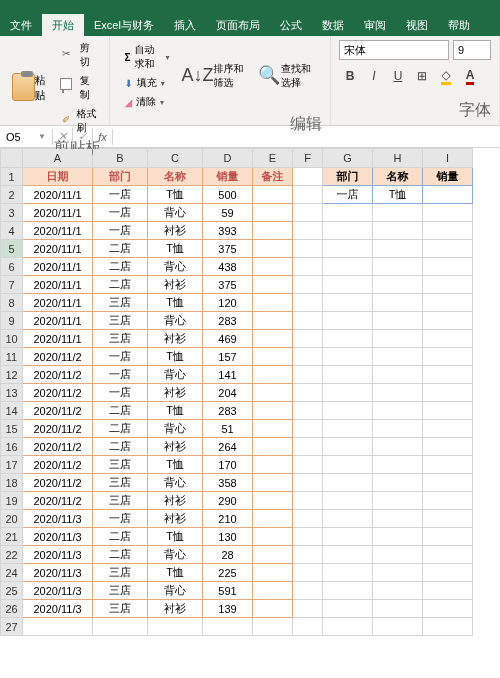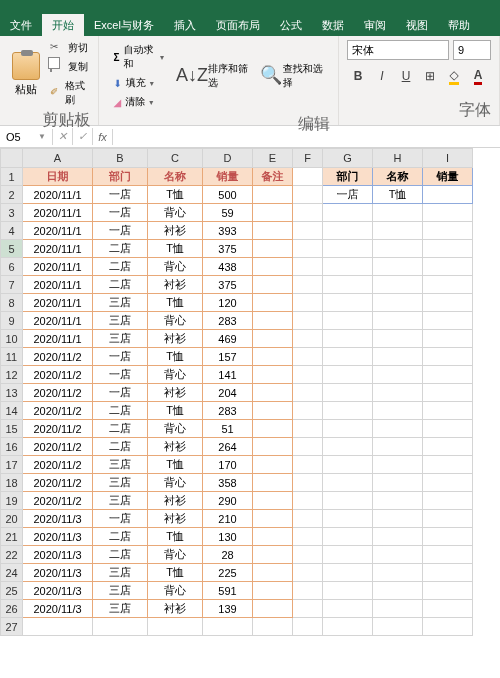--- a/index.html
+++ b/index.html
@@ -4,36 +4,36 @@
 <style>
 *{margin:0;padding:0;box-sizing:border-box;font-family:"Microsoft YaHei",SimSun,sans-serif}
 body{background:#fff;width:500px;height:678px;overflow:hidden;font-size:11px}
 .tabs{display:flex;background:#1f6b44;color:#fff;height:36px;align-items:flex-end}
 .tab{padding:4px 10px 3px;font-size:11px;cursor:pointer}
 .tab.active{background:#f3f2f1;color:#0f6b44;font-weight:400}
 .ribbon{background:#f3f2f1;border-bottom:1px solid #d4d4d4;display:flex;height:90px}
 .group{border-right:1px solid #e1dfdd;padding:4px 8px 2px;display:flex;flex-direction:column;justify-content:space-between}
 .group-title{text-align:right;font-size:16px;color:#666;padding:2px 0}
 .paste-main{display:flex;align-items:center;gap:4px}
-.paste-btn{display:flex;flex-direction:column;align-items:center;padding:2px 4px;cursor:pointer}
+.paste-btn{display:flex;flex-direction:row;align-items:center;padding:2px 4px;cursor:pointer}
 .paste-icon{width:28px;height:28px;background:linear-gradient(#f8d8a8,#e8b468);border:1px solid #c89044;border-radius:3px;position:relative;margin-bottom:2px}
 .paste-icon::before{content:"";position:absolute;top:-3px;left:8px;width:12px;height:6px;background:#888;border-radius:2px}
 .paste-side{display:flex;flex-direction:column;gap:3px;font-size:10px}
 .rb-item{display:flex;align-items:center;gap:4px;cursor:pointer;padding:1px 2px}
 .mini-icon{width:14px;height:14px;display:inline-block}
 .scissors{color:#555}
 .copy-i{width:12px;height:12px;border:1px solid #888;position:relative;background:#fff}
 .copy-i::after{content:"";position:absolute;left:-3px;top:-3px;width:10px;height:10px;border:1px solid #888;background:#fff}
 .brush{color:#b8822c}
 .edit-col{display:flex;flex-direction:column;gap:3px;font-size:10px;padding:2px 4px}
 .sort-btn{display:flex;flex-direction:row;align-items:center;padding:2px 6px;cursor:pointer;font-size:10px}
 .sort-icon{font-size:18px;color:#444;margin-bottom:2px}
 .font-row{display:flex;align-items:center;gap:4px;margin-bottom:6px}
 .font-sel{border:1px solid #ababab;background:#fff;padding:2px 4px;font-size:11px;height:20px}
-.font-name{width:102px}
+.font-name{width:110px}
 .font-size{width:38px}
 .fmt-row{display:flex;gap:2px;align-items:center}
 .fmt-b{width:22px;height:20px;display:flex;align-items:center;justify-content:center;cursor:pointer;font-size:12px;color:#444}
 .underline{text-decoration:underline}
 .namebox-row{display:flex;border-bottom:1px solid #d4d4d4;height:22px;align-items:center;background:#fff}
 .namebox{width:53px;border-right:1px solid #d4d4d4;padding:2px 6px;font-size:11px;display:flex;align-items:center;justify-content:space-between}
 .namebox .dd{color:#888;font-size:8px}
 .fx-btn{width:20px;text-align:center;color:#666;font-style:italic;font-size:11px;border-right:1px solid #d4d4d4;padding:2px;cursor:pointer}
 .fx-btn.x{color:#999}
 .formula-bar{flex:1;padding:2px 6px;font-size:11px}

